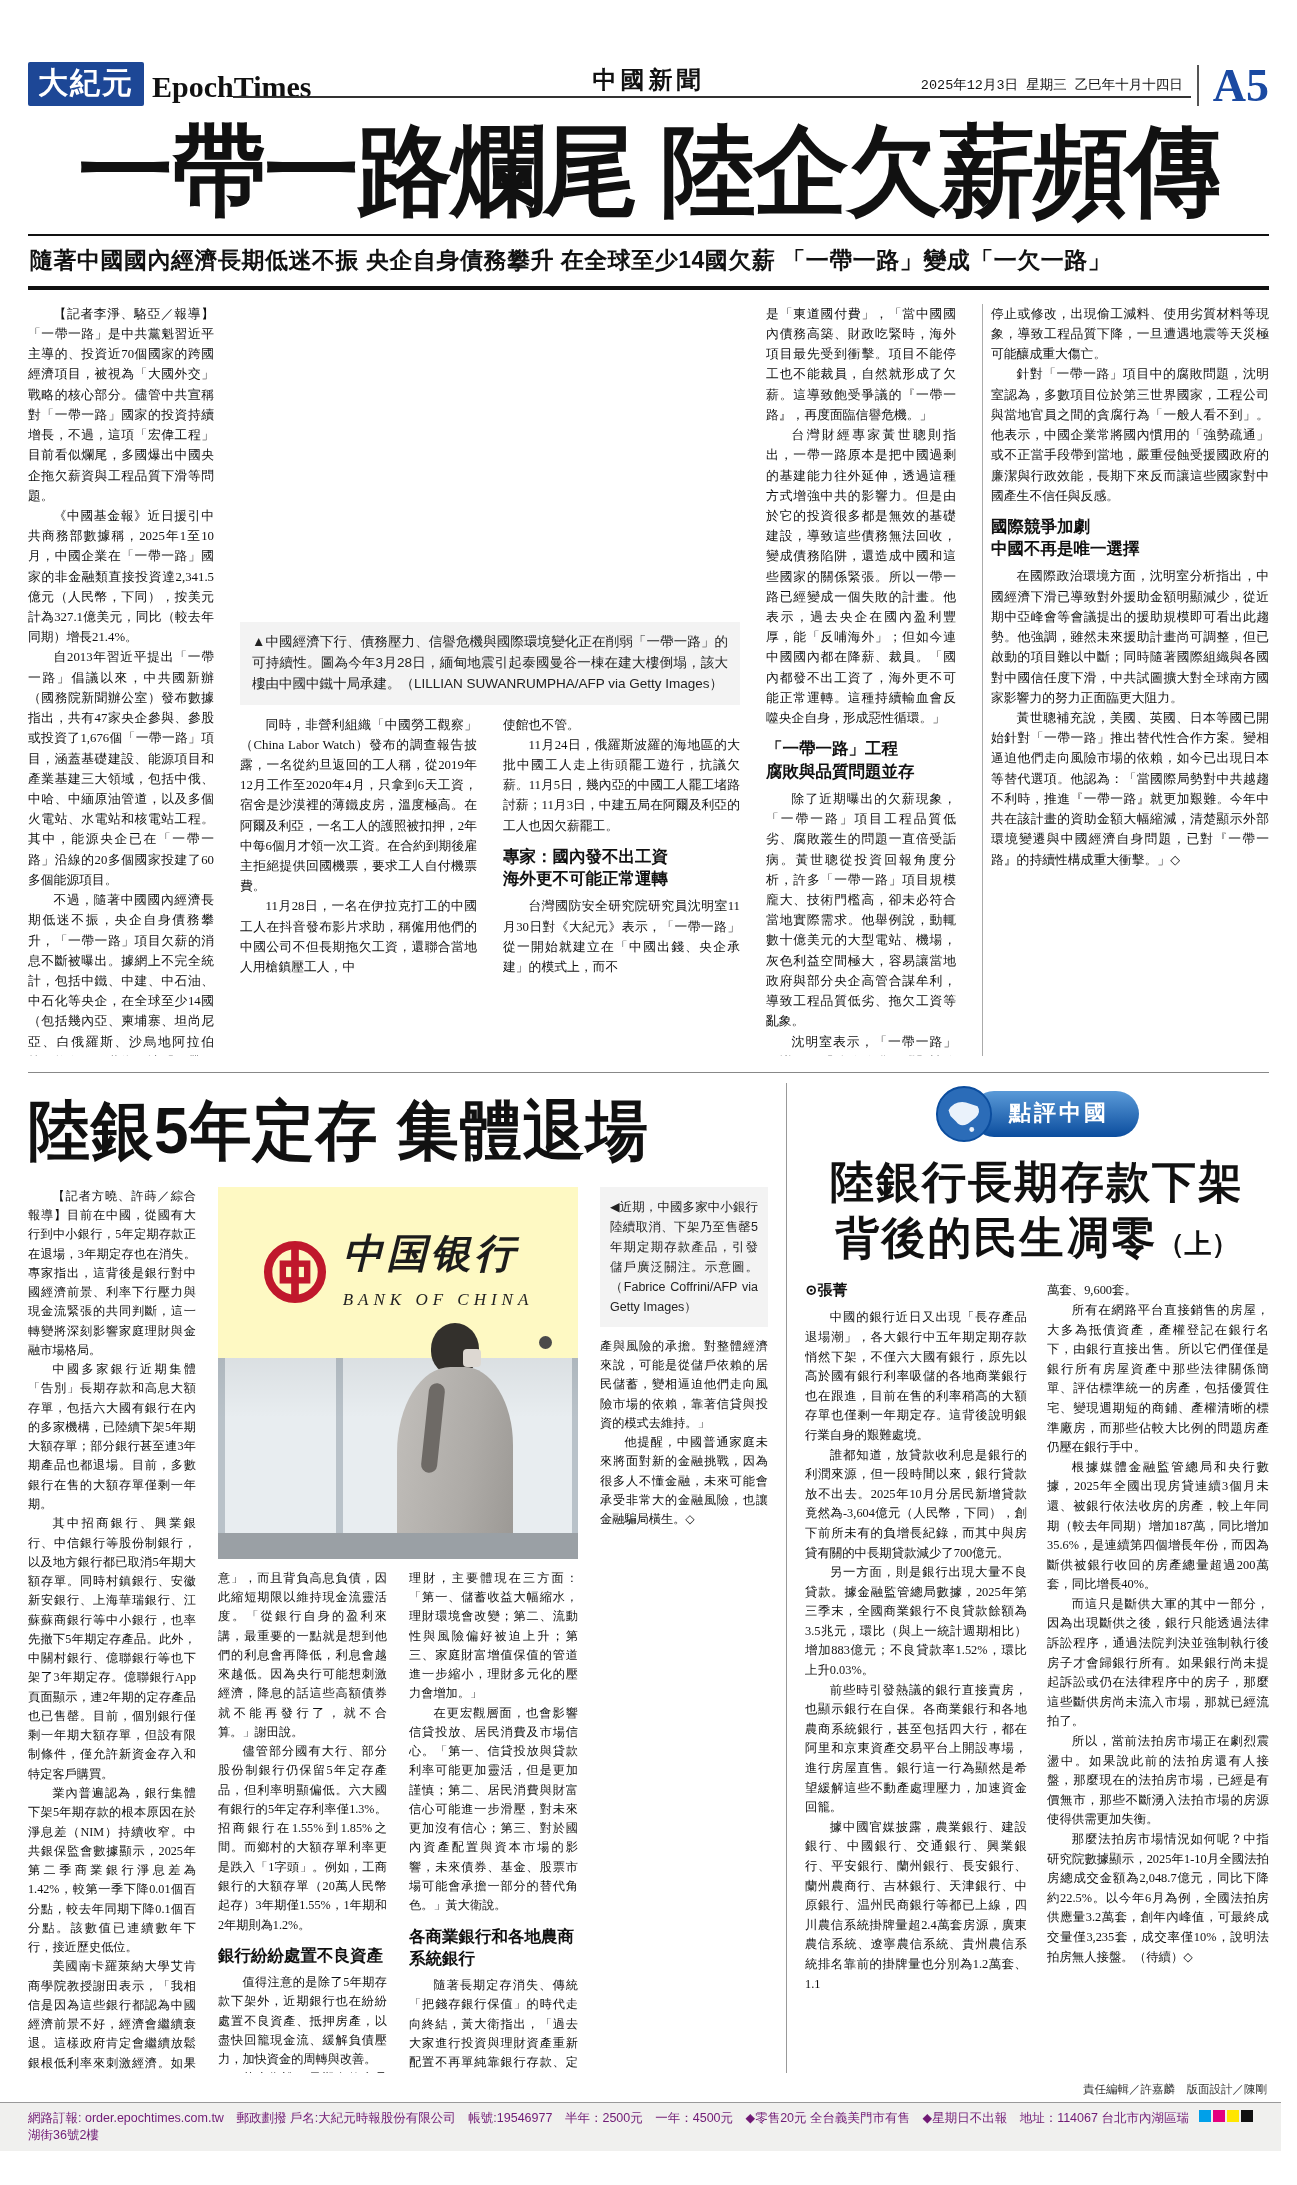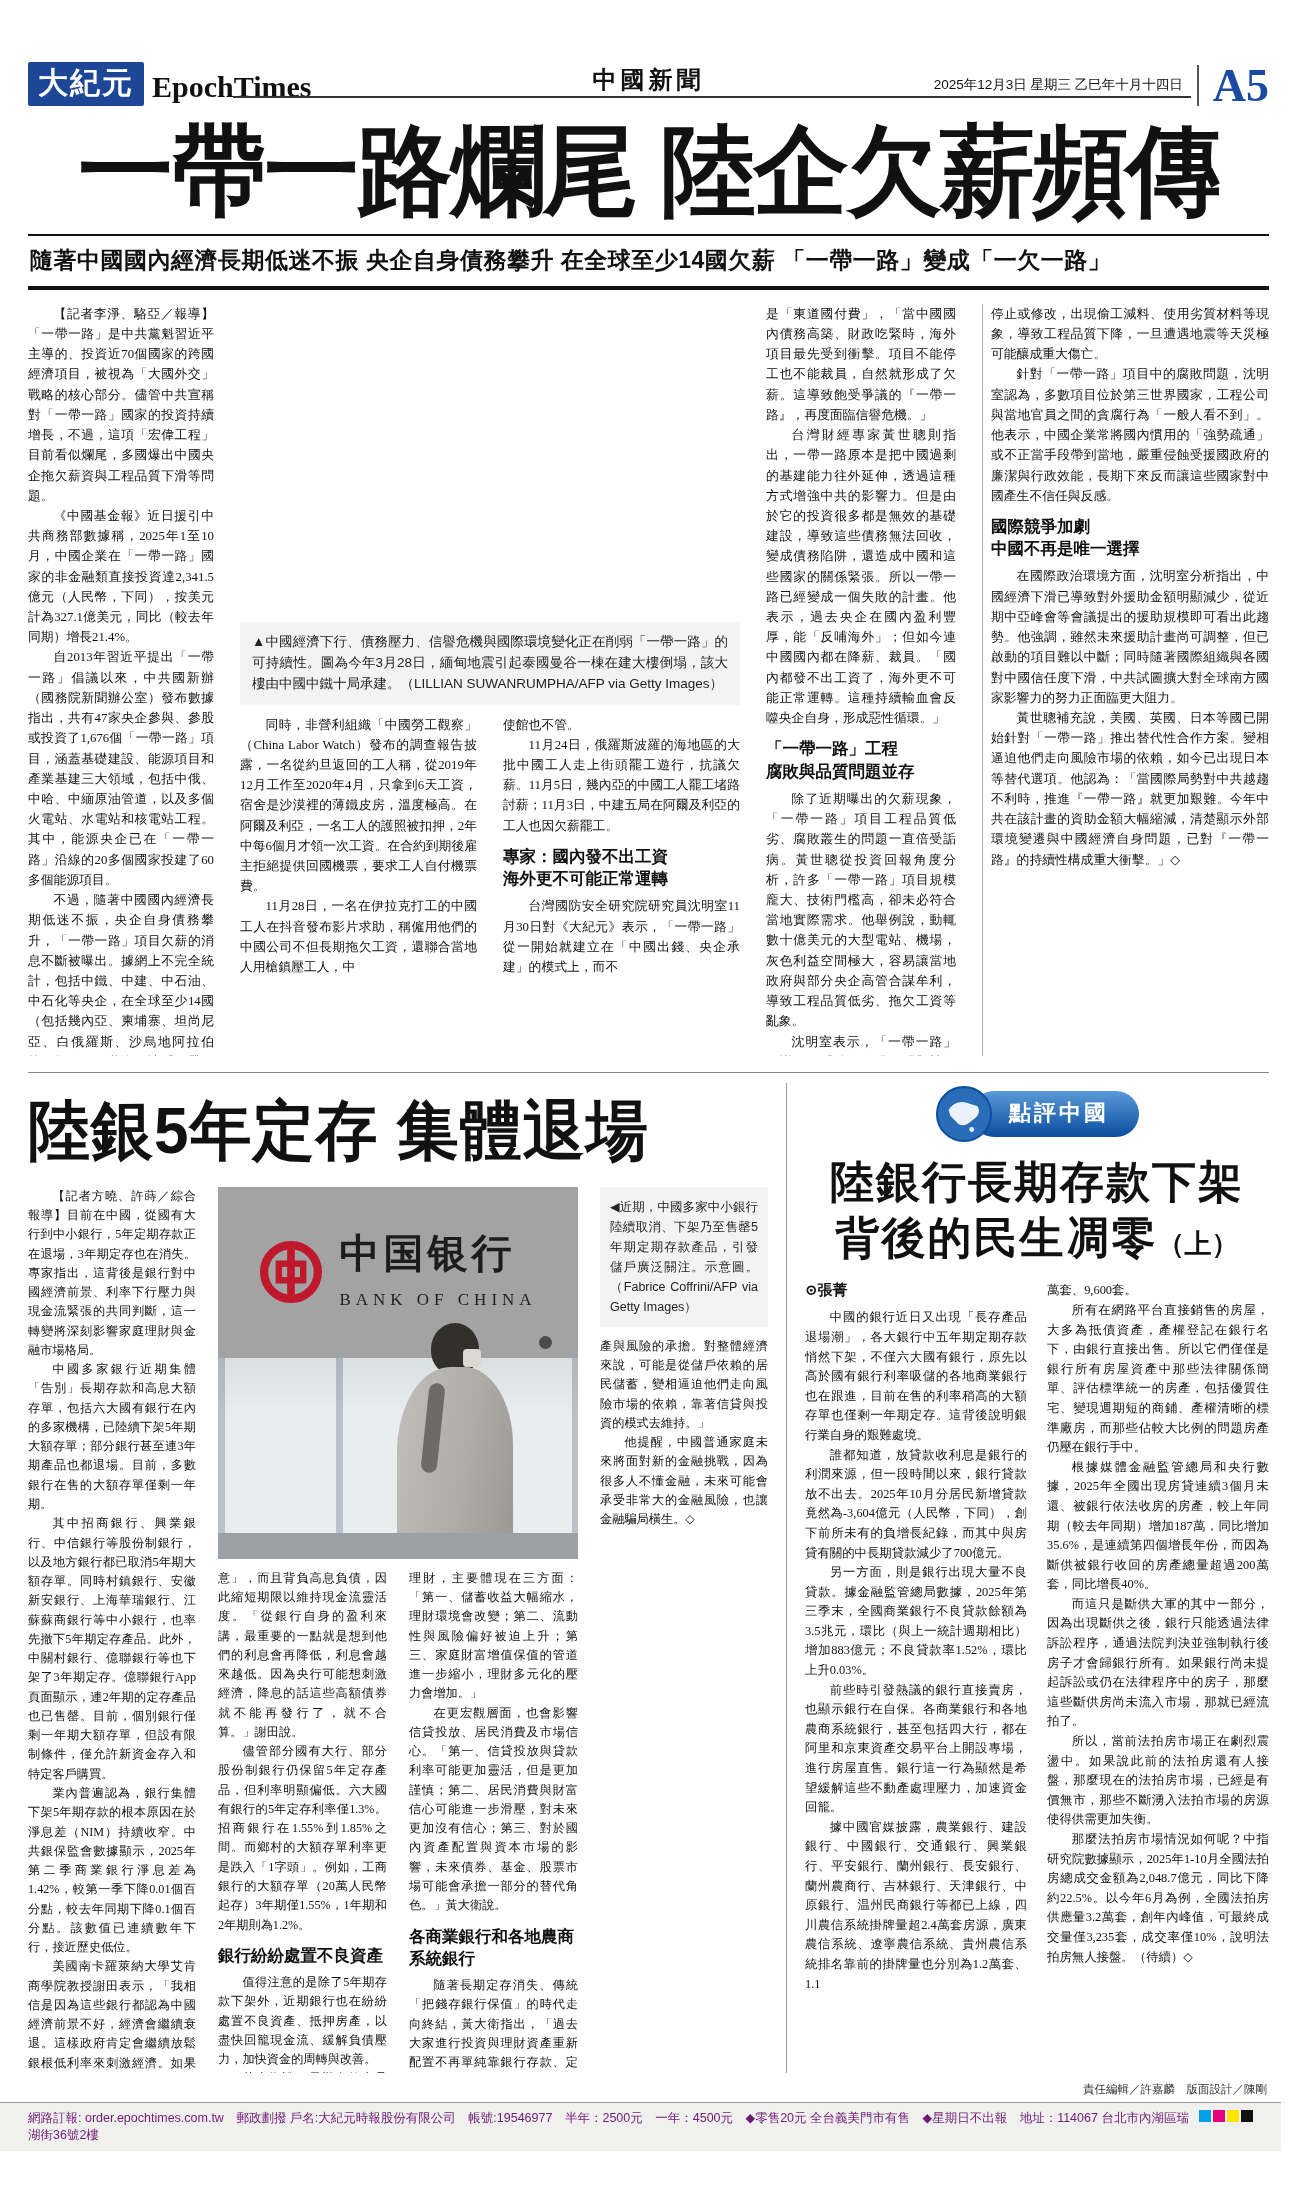--- a/index.html
+++ b/index.html
@@ -6,21 +6,21 @@
   .page{position:relative;width:1297px;height:2185px;background:#fff;margin:0 auto;overflow:hidden;
         font-family:"Liberation Serif","DejaVu Serif",serif;color:#111;}
   
   .masthead{position:relative;margin:40px 28px 0;height:66px;display:flex;align-items:flex-end;}
   .mh-line{position:absolute;left:205px;right:78px;bottom:8px;height:2px;background:#333;}
   .logo-box{background:#1d4796;color:#fff;font-weight:bold;font-size:30px;padding:6px 10px 8px;
             letter-spacing:2px;line-height:1;border-radius:2px;}
   .wordmark{font-size:30px;font-weight:bold;margin-left:8px;letter-spacing:0px;line-height:1;padding-bottom:4px;}
   .mh-center{position:absolute;left:0;right:0;bottom:10px;text-align:center;font-size:24px;font-weight:bold;letter-spacing:4px;}
   .mh-right{margin-left:auto;display:flex;align-items:flex-end;gap:14px;position:relative;z-index:2;background:transparent;}
-  .mh-date{font-size:13.5px;padding-bottom:12px;font-family:Liberation Sans, sans-serif;}
+  .mh-date{font-size:13.5px;padding-bottom:12px;font-family:Liberation Mono, monospace;}
   .mh-page{font-size:46px;font-weight:bold;color:#1b4aa2;line-height:.9;border-left:2px solid #555;padding-left:14px;}
   
   .headline1{margin:14px 28px 6px;font-family:"Liberation Sans","DejaVu Sans",sans-serif;
              font-weight:900;font-size:95px;line-height:1.05;text-align:center;letter-spacing:-2px;
              white-space:nowrap;transform:scaleY(1.04);transform-origin:top;}
   .deck{margin:14px 28px 0;border-top:2px solid #111;border-bottom:4px solid #111;
         font-family:"Liberation Sans","DejaVu Sans",sans-serif;font-weight:900;font-size:23px;
         padding:9px 2px 10px;white-space:nowrap;letter-spacing:.5px;}
   
   .col p{margin:0;text-indent:2em;text-align:justify;line-height:1.58;}
@@ -62,22 +62,22 @@
   .a2-body{display:flex;gap:22px;flex:1;overflow:hidden;font-size:12.2px;}
   .a2c1{width:168px;overflow:hidden;}
   .a2mid{width:360px;display:flex;flex-direction:column;}
   .a2midcols{display:flex;gap:22px;margin-top:10px;flex:1;overflow:hidden;}
   .a2midcols .col{flex:1;overflow:hidden;}
   .a2c4{width:168px;overflow:hidden;}
   .capbox2{background:#f3f3f3;padding:10px 10px;font-family:"Liberation Sans","DejaVu Sans",sans-serif;
            font-size:12.5px;line-height:1.6;text-align:justify;color:#222;margin-bottom:10px;}
   
   .photo2{position:relative;height:372px;overflow:hidden;background:#f6f6f3;}
-  .photo2 .sign{position:absolute;top:0;left:0;right:0;height:46%;background:#a3a3a3;
-      border-bottom:4px solid #d7d7d2;display:flex;align-items:center;justify-content:center;gap:16px;}
+  .photo2 .sign{position:absolute;top:0;left:0;right:0;height:46%;background:#fef9c3;
+      border-bottom:4px solid #d7d7d2;display:flex;align-items:center;justify-content:center;gap:16px;font-style:italic;}
   .photo2 .boc-emblem{width:64px;height:64px;flex:0 0 auto;}
   .photo2 .bank-cn{font-size:40px;font-weight:bold;letter-spacing:4px;color:#1c1c1c;line-height:1;}
   .photo2 .bank-en{font-size:17px;letter-spacing:5px;color:#222;margin-top:16px;}
   .photo2 .windows{position:absolute;top:46%;bottom:0;left:0;right:0;
       background:
         linear-gradient(180deg,rgba(0,0,0,.06),rgba(0,0,0,0) 30%),
         repeating-linear-gradient(90deg,#b9c2c9 0 7px,#e8edf0 7px 118px);}
   .photo2 .floor{position:absolute;bottom:0;left:0;right:0;height:26px;background:#9aa0a5;}
   .photo2 .cam{position:absolute;top:40%;right:26px;width:13px;height:13px;border-radius:50%;background:#4a4a4a;}
   .man{position:absolute;bottom:6px;left:48%;width:128px;height:230px;}

